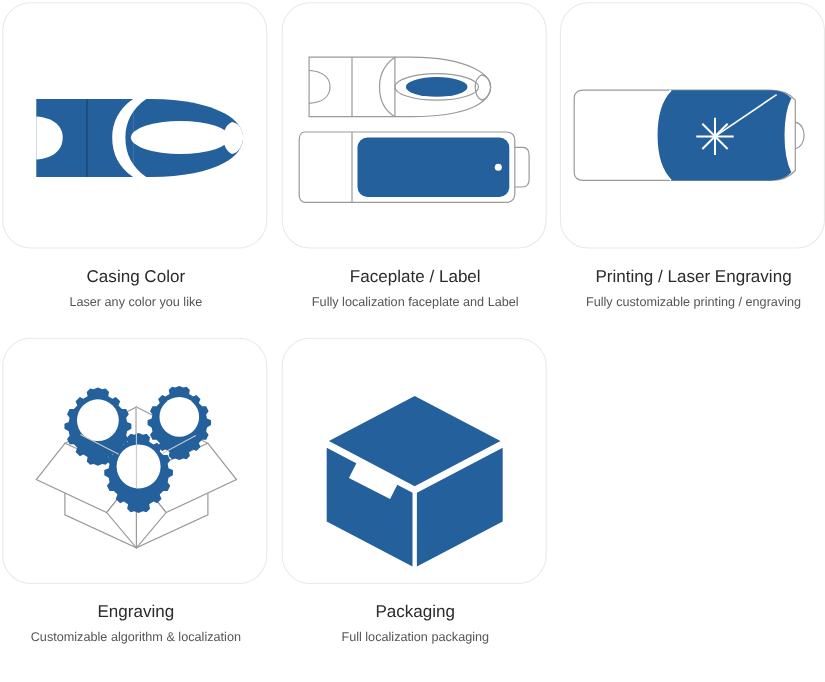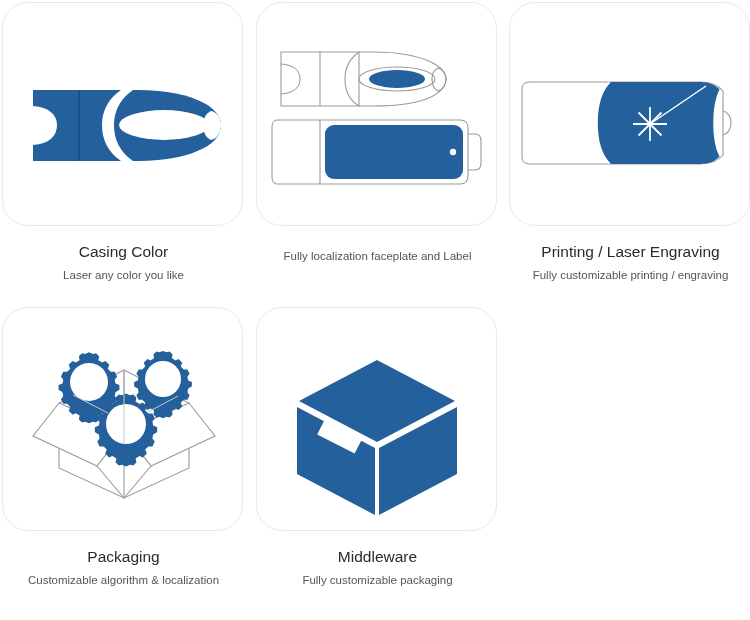--- a/index.html
+++ b/index.html
@@ -113,20 +113,21 @@
           <path d="M20 117 L203 117 C208 117 211 120 211 125 L211 173 C211 178 208 181 203 181 L20 181
                    C17 181 15 178 15 174 L15 124 C15 120 17 117 20 117 Z"></path>
           <path d="M211 131 L218 131 C222 131 224 134 224 138 L224 160 C224 164 222 167 218 167 L211 167"></path>
           <line x1="63" y1="117" x2="63" y2="181"></line>
         </g>
         <rect x="68" y="122" width="138" height="54" rx="9" fill="#23609c"></rect>
         <circle cx="196" cy="149" r="3.2" fill="#ffffff"></circle>
       </svg>
     </div>
     <div class="caption">
+      <div class="title">Faceplate / Label</div>
       <div class="subtitle">Fully localization faceplate and Label</div>
     </div>
   </div>
 
   <div class="cell c2 r0">
     <div class="card">
       <svg class="art" viewBox="0 0 241 224">
 
         <g fill="none" stroke="#9a9a9a" stroke-width="1.1">
           <path d="M12 86 C12 82 15 79 20 79 L100 79 L100 161 L20 161 C15 161 12 158 12 154 Z"></path>
@@ -206,35 +207,35 @@
         </g>
 
         <g fill="none" stroke="#c9c9c9" stroke-width="1">
           <line x1="121" y1="62" x2="121" y2="136"></line>
           <line x1="70" y1="87" x2="105" y2="105"></line>
           <line x1="175" y1="88" x2="145" y2="104"></line>
         </g>
       </svg>
     </div>
     <div class="caption">
-      <div class="title">Packaging</div>
+      <div class="title">Engraving</div>
       <div class="subtitle">Customizable algorithm &amp; localization</div>
     </div>
   </div>
 
   <div class="cell c1 r1">
     <div class="card">
       <svg class="art" viewBox="0 0 241 224">
         <g fill="#23609c">
           <path d="M120 52 L198 93 L120 134 L42 93 Z"></path>
           <path d="M40 99 L118 140 L118 207 L40 166 Z"></path>
           <path d="M200 99 L200 166 L122 207 L122 140 Z"></path>
         </g>
         <rect x="62" y="120" width="42" height="17" fill="#ffffff" transform="rotate(27 83 128)"></rect>
       </svg>
     </div>
     <div class="caption">
-      <div class="title">Middleware</div>
-      <div class="subtitle">Fully customizable packaging</div>
+      <div class="title">Packaging</div>
+      <div class="subtitle">Full localization packaging</div>
     </div>
   </div>
 
 </div>
 
 </body></html>

